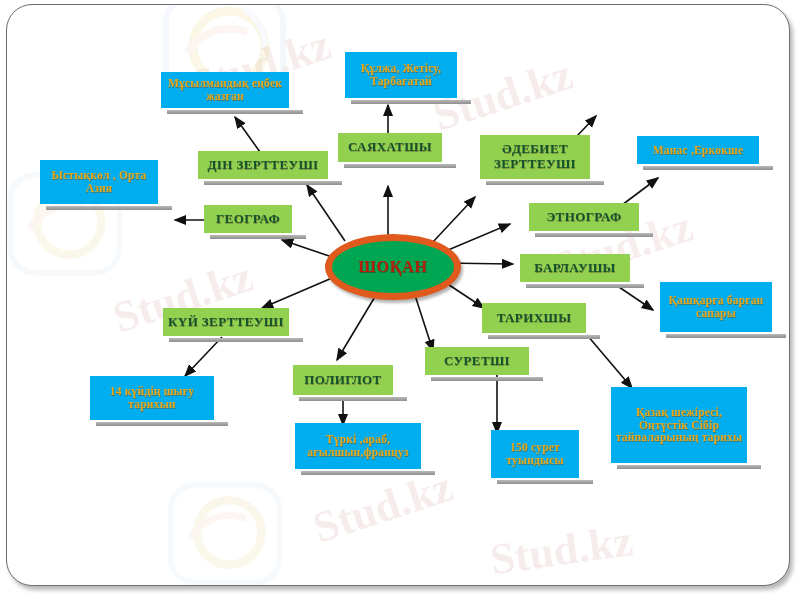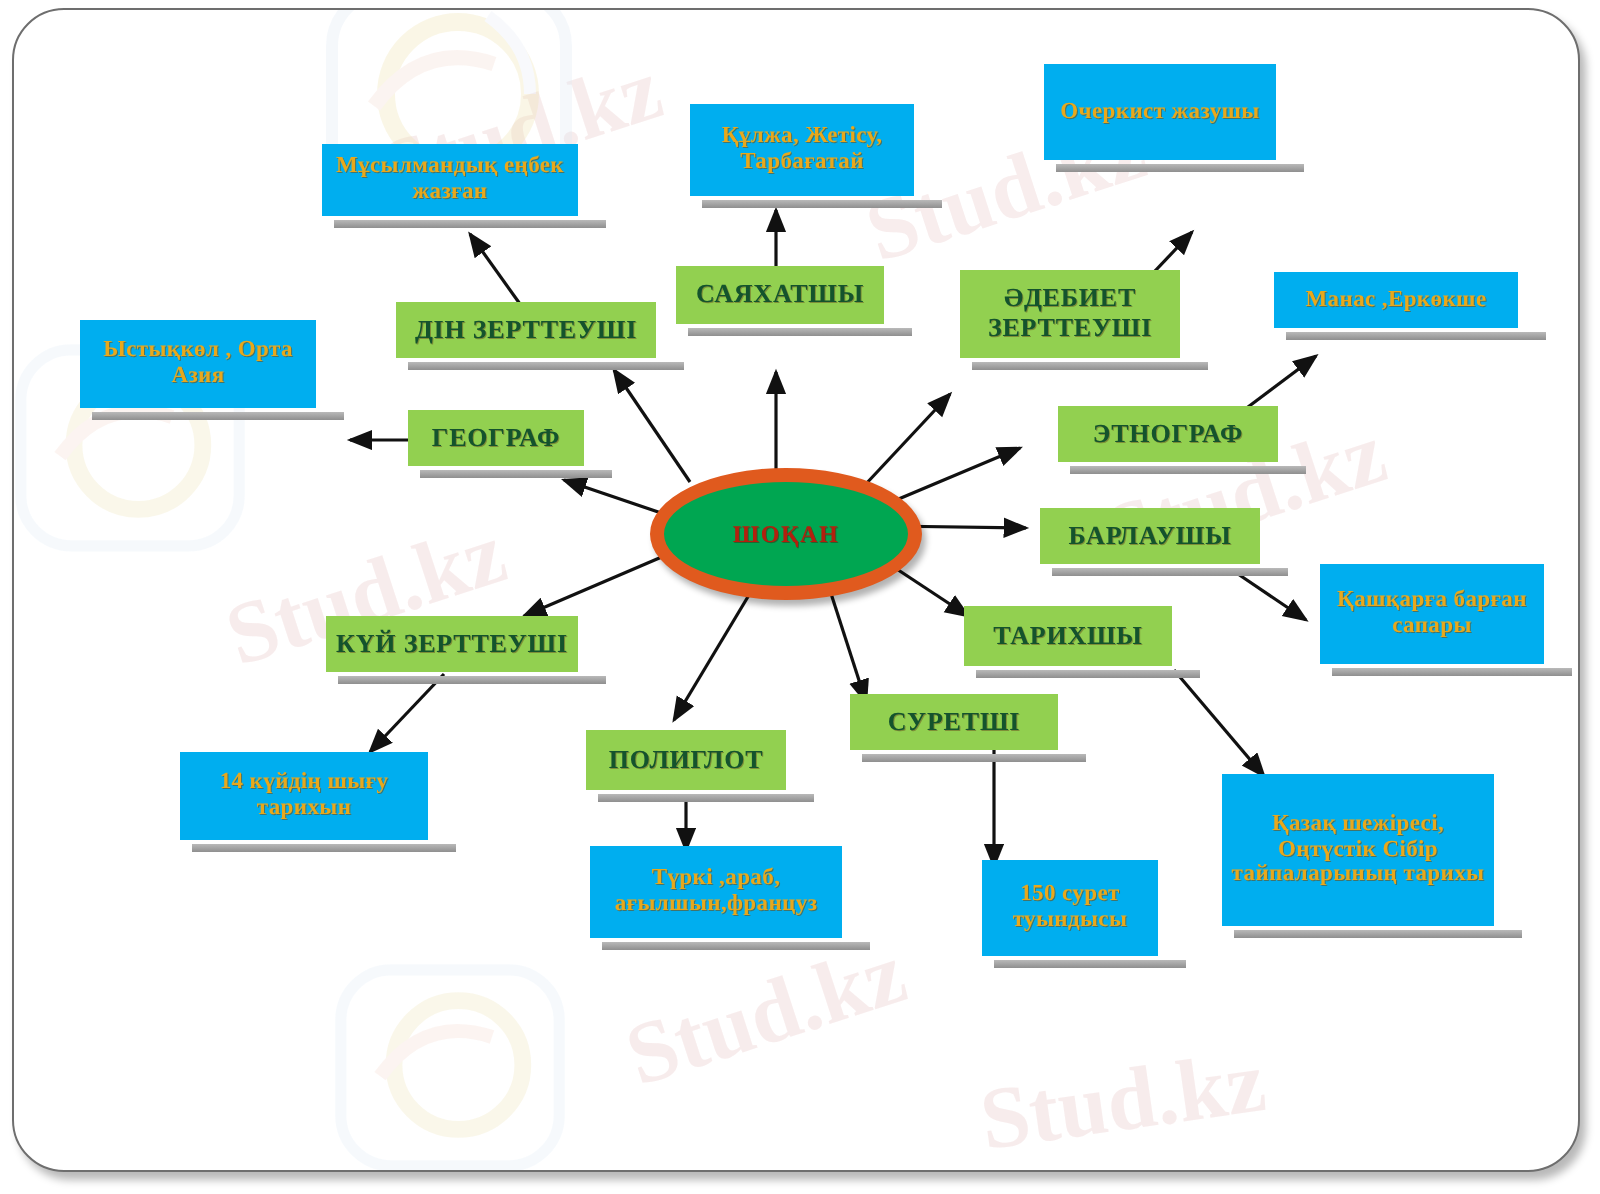--- a/index.html
+++ b/index.html
@@ -70,21 +70,21 @@
     position:absolute;z-index:6;
     display:flex;align-items:center;justify-content:center;
   }
   #center .oval{
     width:122px;height:52px;border-radius:50%;
     background:#00A651;border:7px solid #E05A1E;
     display:flex;align-items:center;justify-content:center;
     box-shadow:2px 3px 3px rgba(0,0,0,.3);
   }
   #center .oval span{
-    color:#B3200E;font-weight:bold;font-size:12px;letter-spacing:.8px;
+    color:#B3200E;font-weight:bold;font-size:16px;letter-spacing:.8px;
     font-family:"Liberation Serif", serif;
     text-shadow:0.5px 0.5px 0 rgba(80,10,0,.4);
   }
 </style>
 </head>
 <body>
 
 <div id="frame">
   <div id="canvas">
 
@@ -216,24 +216,20 @@
     <div class="node blue" style="left:33px;top:155px;width:118px;height:44px;">
       <span>Ыстықкөл , Орта Азия</span>
       <div class="shadowline"></div>
     </div>
 
     <div class="node blue" style="left:338px;top:47px;width:112px;height:46px;">
       <span>Құлжа, Жетісу, Тарбағатай</span>
       <div class="shadowline"></div>
     </div>
 
-    <div class="node blue" style="left:515px;top:27px;width:116px;height:48px;">
-      <span>Очеркист жазушы</span>
-      <div class="shadowline"></div>
-    </div>
 
     <div class="node blue" style="left:630px;top:131px;width:122px;height:28px;">
       <span>Манас ,Еркөкше</span>
       <div class="shadowline"></div>
     </div>
 
     <div class="node blue" style="left:653px;top:277px;width:112px;height:50px;">
       <span>Қашқарға барған сапары</span>
       <div class="shadowline"></div>
     </div>

